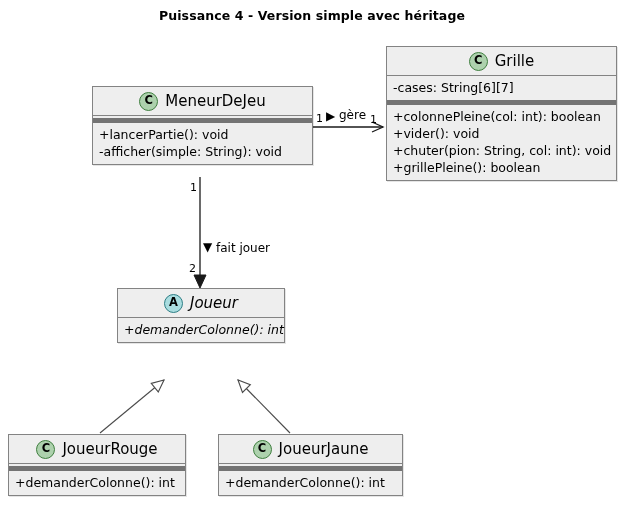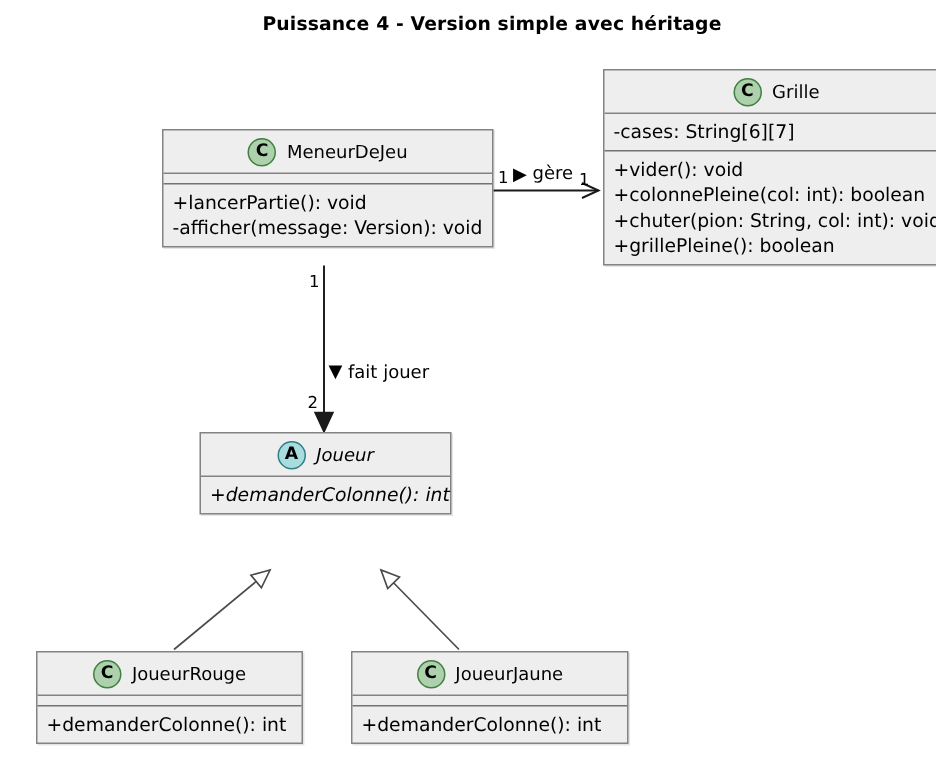--- a/index.html
+++ b/index.html
@@ -10,21 +10,21 @@
   body {
     width: 624px;
     height: 508px;
     position: relative;
     overflow: hidden;
     font-family: "DejaVu Sans", "Liberation Sans", sans-serif;
     color: #000000;
   }
   #diagram-canvas {
     position: absolute;
-    left: 16px; top: 0;
+    left: 0; top: 0;
     width: 528px;
     height: 508px;
   }
   #edge-layer {
     position: absolute;
     left: 0; top: 0;
     width: 624px;
     height: 508px;
     pointer-events: none;
   }
@@ -50,21 +50,21 @@
     box-sizing: border-box;
     height: 29px;
     display: flex;
     align-items: center;
     justify-content: center;
     gap: 7px;
     border-bottom: 1px solid #838383;
     padding: 0 8px;
   }
   .uml-name {
-    font-size: 12px;
+    font-size: 15px;
     line-height: 1;
     white-space: nowrap;
     text-align: center;
   }
   .uml-class.abstract .uml-name {
     font-style: italic;
   }
   .badge {
     width: 17px;
     height: 17px;
@@ -82,21 +82,21 @@
     border: 1.4px solid #3f7f3f;
     color: #000000;
   }
   .badge.abstract-badge {
     background: #a9dcdf;
     border: 1.4px solid #2e7f86;
     color: #000000;
   }
   .uml-compartment {
     box-sizing: border-box;
-    border-bottom: 1px solid #737373;
+    border-bottom: 5px solid #737373;
     padding: 3px 6px 4px 6px;
   }
   .uml-compartment:last-child {
     border-bottom: none;
   }
   .uml-compartment.empty {
     height: 7px;
     padding: 0;
   }
   .uml-member {
@@ -167,35 +167,35 @@
   <div class="edge-mult" style="left:189px; top:263px;">2</div>
 
   <div class="uml-class" id="box-meneurdejeu" style="left:92px; top:86px; width:221px;">
     <div class="uml-header">
       <span class="badge class-badge">C</span>
       <span class="uml-name">MeneurDeJeu</span>
     </div>
     <div class="uml-compartment empty"></div>
     <div class="uml-compartment">
       <div class="uml-member">+lancerPartie(): void</div>
-      <div class="uml-member">-afficher(message: Version): void</div>
+      <div class="uml-member">-afficher(simple: String): void</div>
     </div>
   </div>
 
   <div class="uml-class" id="box-grille" style="left:386px; top:46px; width:231px;">
     <div class="uml-header">
       <span class="badge class-badge">C</span>
       <span class="uml-name">Grille</span>
     </div>
     <div class="uml-compartment">
       <div class="uml-member">-cases: String[6][7]</div>
     </div>
     <div class="uml-compartment">
+      <div class="uml-member">+colonnePleine(col: int): boolean</div>
       <div class="uml-member">+vider(): void</div>
-      <div class="uml-member">+colonnePleine(col: int): boolean</div>
       <div class="uml-member">+chuter(pion: String, col: int): void</div>
       <div class="uml-member">+grillePleine(): boolean</div>
     </div>
   </div>
 
   <div class="uml-class abstract" id="box-joueur" style="left:117px; top:288px; width:168px;">
     <div class="uml-header">
       <span class="badge abstract-badge">A</span>
       <span class="uml-name">Joueur</span>
     </div>

